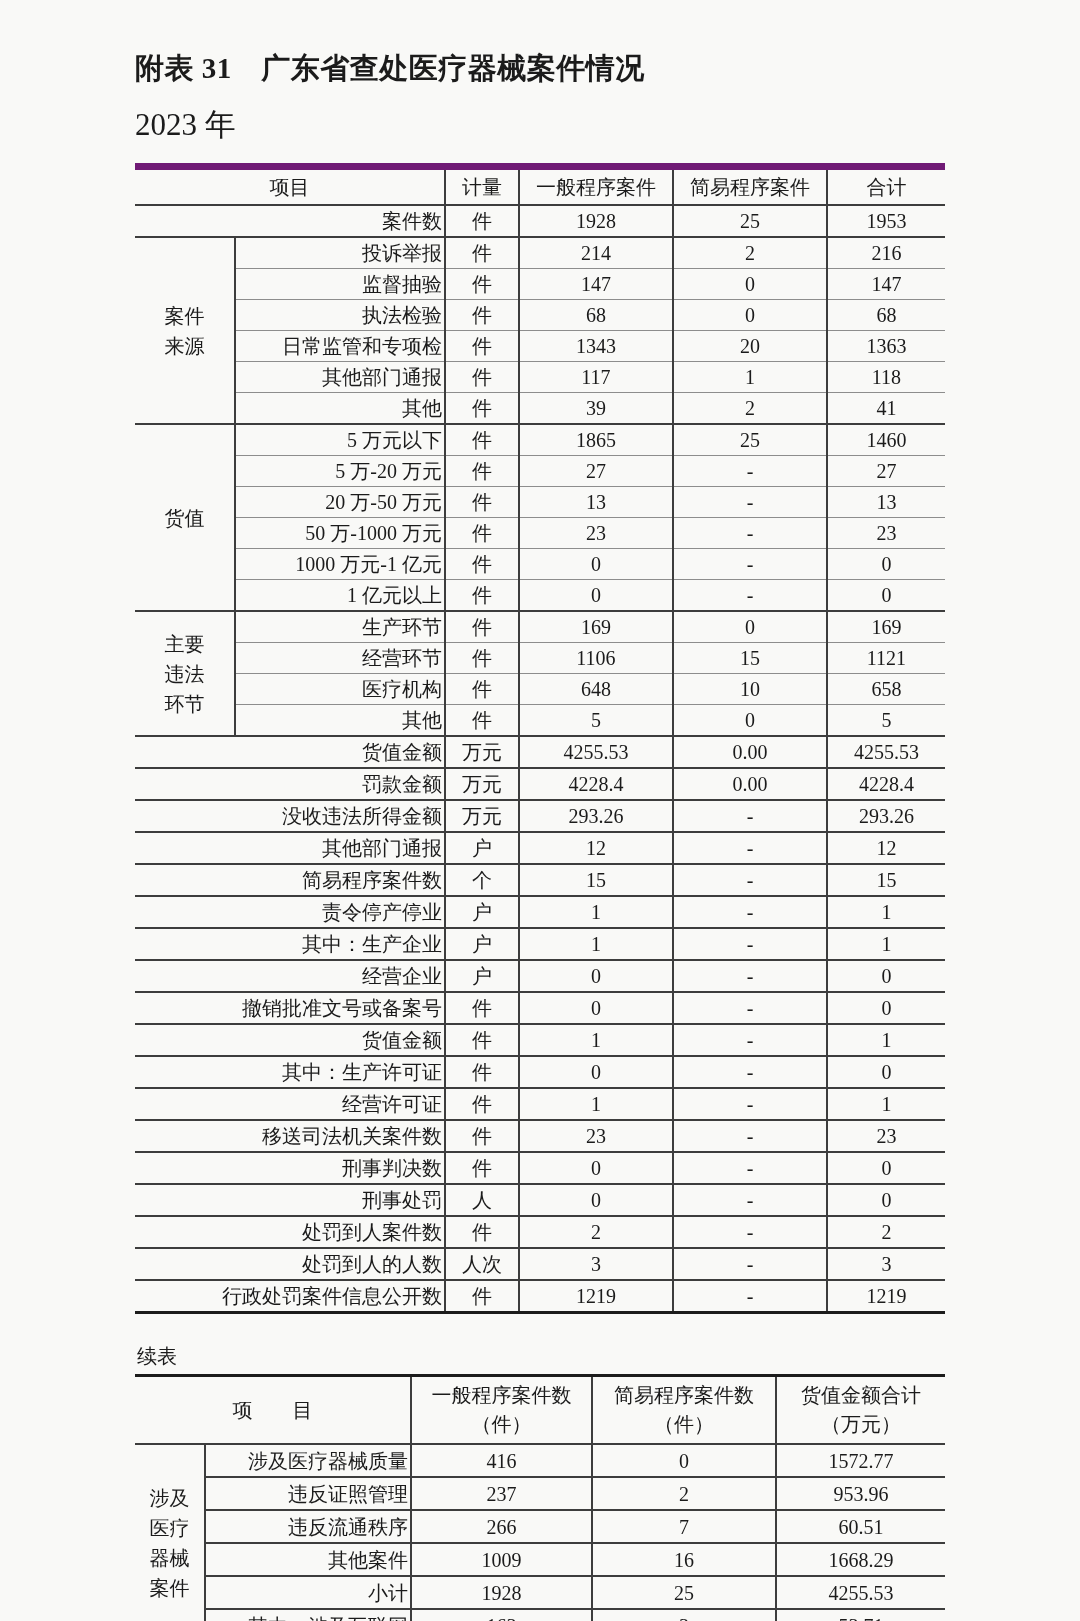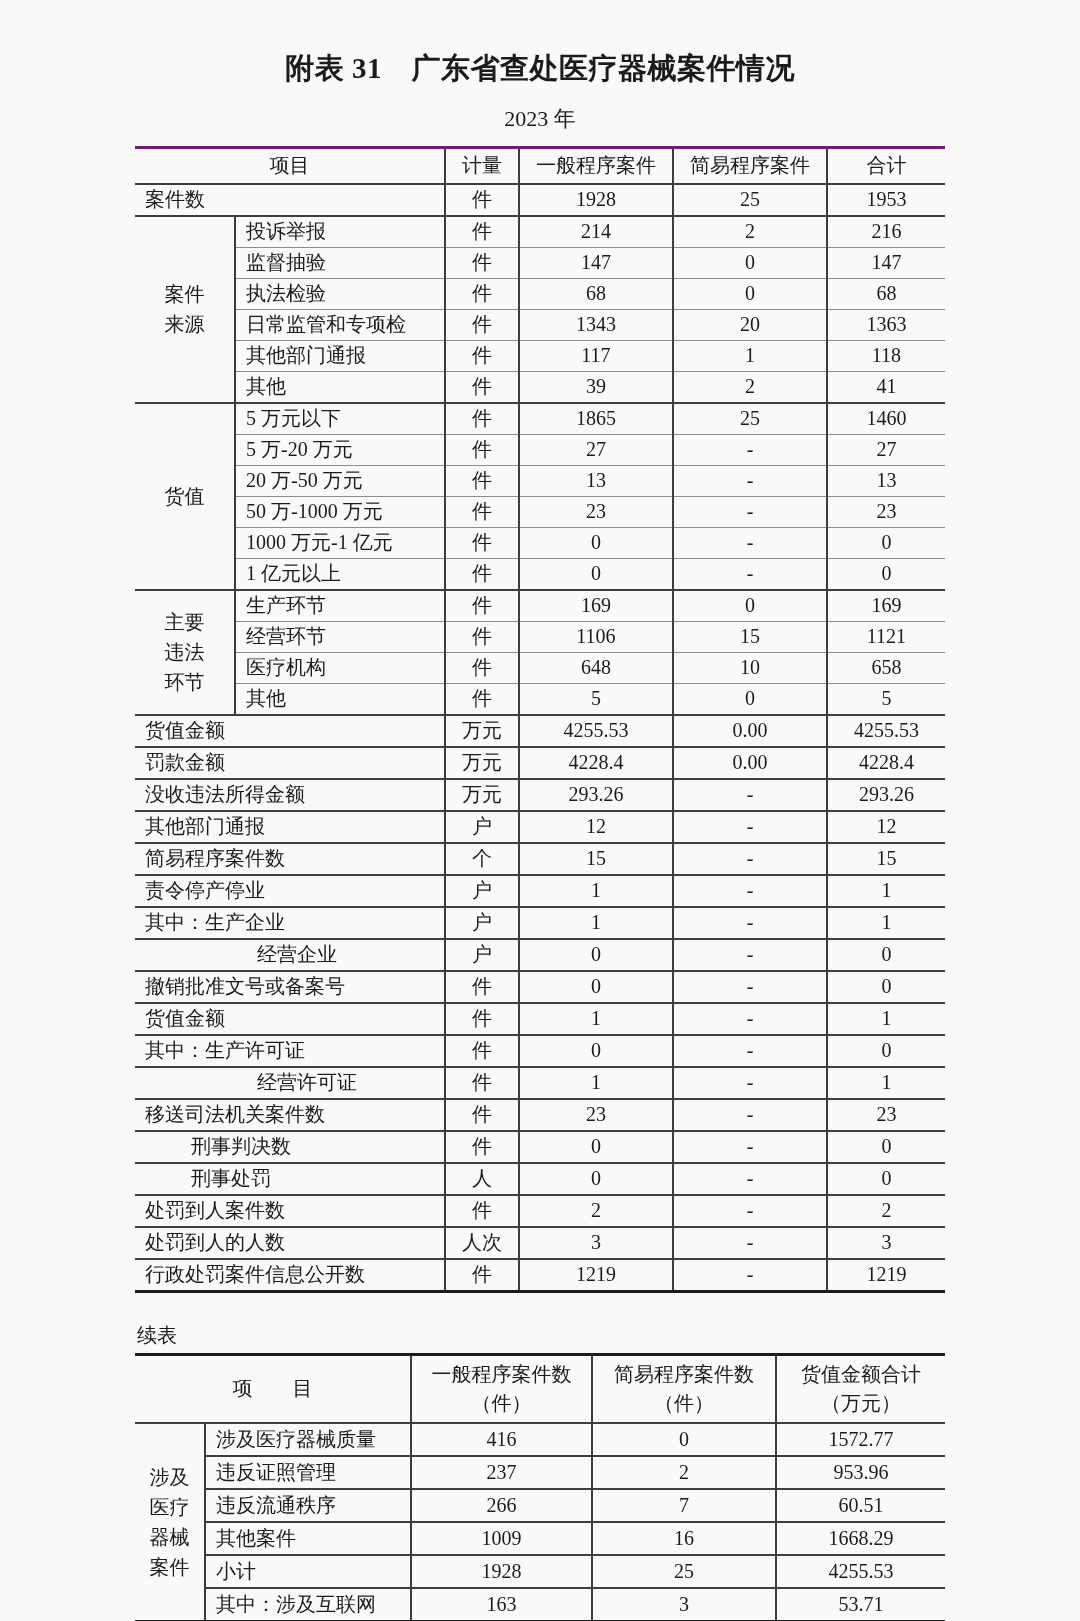--- a/index.html
+++ b/index.html
@@ -4,38 +4,38 @@
 <style>
   html,body{margin:0;padding:0}
   body{
     width:1080px;height:1621px;
     background:#f9f9f7;
     color:#1b1b1b;
     font-family:"Liberation Serif","DejaVu Serif",serif;
     overflow:hidden;
   }
   .sheet{padding:50px 135px 0 135px}
-  .title{text-align:center;font-size:29px;font-weight:bold;letter-spacing:.5px;line-height:1.25}
-  .subtitle{text-align:center;font-size:22px;margin-top:20px;line-height:1.2}
+  .title{font-size:29px;font-weight:bold;letter-spacing:.5px;line-height:1.25}
+  .subtitle{font-size:31px;margin-top:20px;line-height:1.2}
   table{border-collapse:collapse;table-layout:fixed;width:810px}
-  .t1{margin-top:13px;border-top:3px solid #701a75;border-bottom:3px solid #1c1c1c}
+  .t1{margin-top:20px;border-top:7px solid #701a75;border-bottom:3px solid #1c1c1c}
   .t2{border-top:3px solid #1c1c1c;border-bottom:3px solid #1c1c1c}
   td{
     font-size:20px;text-align:center;vertical-align:middle;
     height:30px;padding:0 2px;line-height:1.12;
     border-bottom:2px solid #3d3d3d;
     overflow:hidden;white-space:nowrap;
   }
   .t2 td{height:31px}
   tr.hr td{height:34px;border-bottom:2px solid #3d3d3d}
   tr.h2 td{height:66px;white-space:pre-line;line-height:1.45}
   tr.gi td{border-bottom:1px solid #8d8d8d}
   tr.gi td.grp{border-bottom:2px solid #3d3d3d}
   .vl{border-left:2px solid #3d3d3d}
-  .lbl{text-align:left;padding-left:10px}
+  .lbl{text-align:right;padding-left:10px}
   .ind1{padding-left:56px}
   .ind2{padding-left:122px}
   .grp{white-space:pre-line;line-height:1.5}
   .cont{font-size:20px;margin:30px 0 6px 2px;line-height:1.2}
 </style>
 </head>
 <body>
 
 <div class="sheet">
   <div class="title">附表 31　广东省查处医疗器械案件情况</div>

